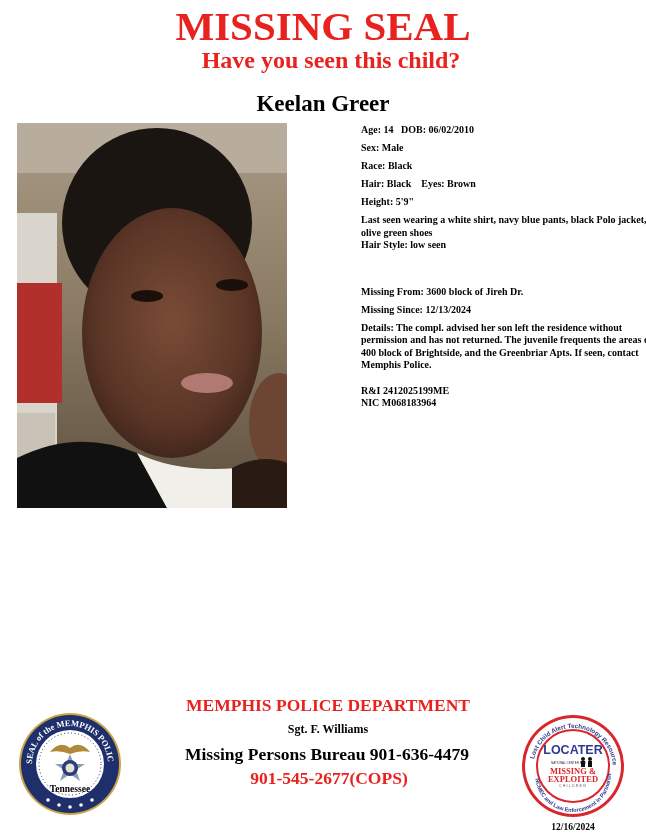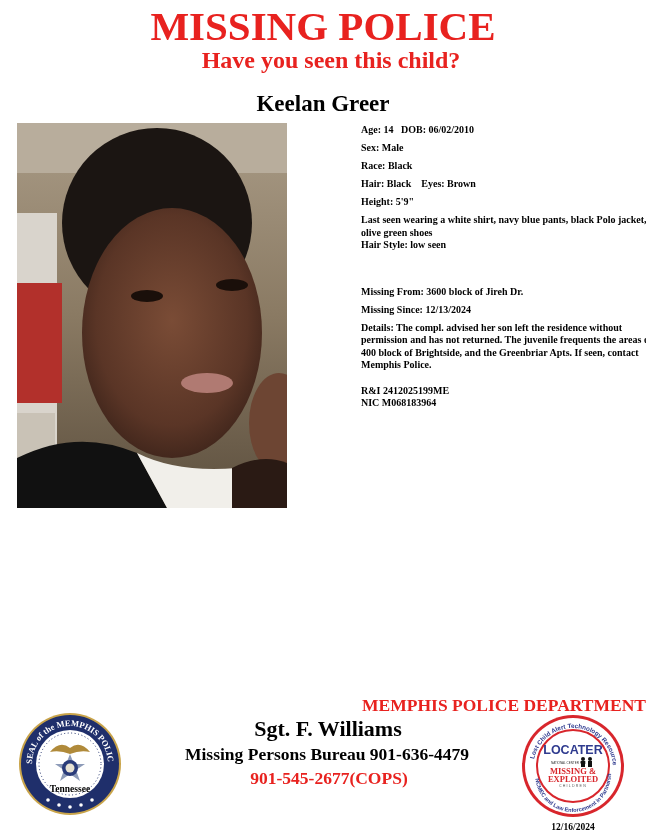--- a/index.html
+++ b/index.html
@@ -9,33 +9,33 @@
   .red { color:#e8221f; }
   .title { left:0; width:646px; top:4px; text-align:center; font-size:41px; font-weight:bold; line-height:44px; }
   .subtitle { left:0; width:646px; top:46px; text-align:center; font-size:24px; font-weight:bold; line-height:28px; padding-left:8px; }
   .name { left:0; width:646px; top:90px; text-align:center; font-size:23px; font-weight:bold; line-height:28px; }
   .photo { left:17px; top:123px; width:270px; height:385px; overflow:hidden; background:#6b5a48; }
   .info { left:336px; top:124px; width:310px; font-size:10px; font-weight:bold; line-height:12.5px;margin-left:25px; }
   .info .row { margin:0 0 5.5px 0; white-space:nowrap; }
   .info .para { margin:0; white-space:normal; }
   .info .gap { height:34px; }
   .info .gap2 { height:13px; }
-  .footer-dept { left:0; width:646px; top:695px; text-align:right; font-size:17.5px; font-weight:bold; line-height:20px; padding-left:10px; box-sizing:border-box; }
-  .footer-sgt { left:0; width:646px; top:719px; text-align:center; font-size:22px; font-weight:bold; line-height:20px; padding-left:10px; box-sizing:border-box; }
+  .footer-dept { left:0; width:646px; top:695px; text-align:center; font-size:17.5px; font-weight:bold; line-height:20px; padding-left:10px; box-sizing:border-box; }
+  .footer-sgt { left:0; width:646px; top:719px; text-align:center; font-size:12px; font-weight:bold; line-height:20px; padding-left:10px; box-sizing:border-box; }
   .footer-mpb { left:0; width:646px; top:744px; text-align:center; font-size:17.5px; font-weight:bold; line-height:20px; padding-left:8px; box-sizing:border-box; }
   .footer-cops { left:0; width:646px; top:768px; text-align:center; font-size:17.5px; font-weight:bold; line-height:20px; padding-left:12px; box-sizing:border-box; }
   .seal { left:18px; top:712px; width:104px; height:104px; }
   .seal-caption { left:18px; top:784px; width:104px; text-align:center; font-size:9.5px; font-weight:bold; }
   .locater { left:521px; top:714px; width:104px; height:104px; }
   .locater-caption { left:521px; top:822px; width:104px; text-align:center; font-size:9.5px; font-weight:bold; }
 </style>
 </head>
 <body>
 
-<div class="abs title red">MISSING POLICE</div>
+<div class="abs title red">MISSING SEAL</div>
 <div class="abs subtitle red">Have you seen this child?</div>
 <div class="abs name">Keelan Greer</div>
 
 <div class="abs photo">
   <svg width="270" height="385" viewBox="0 0 270 385">
     <defs>
       <linearGradient id="bg" x1="0" y1="0" x2="0" y2="1">
         <stop offset="0" stop-color="#a99b86"></stop>
         <stop offset="0.5" stop-color="#8a7a63"></stop>
         <stop offset="1" stop-color="#5c4f3e"></stop>

